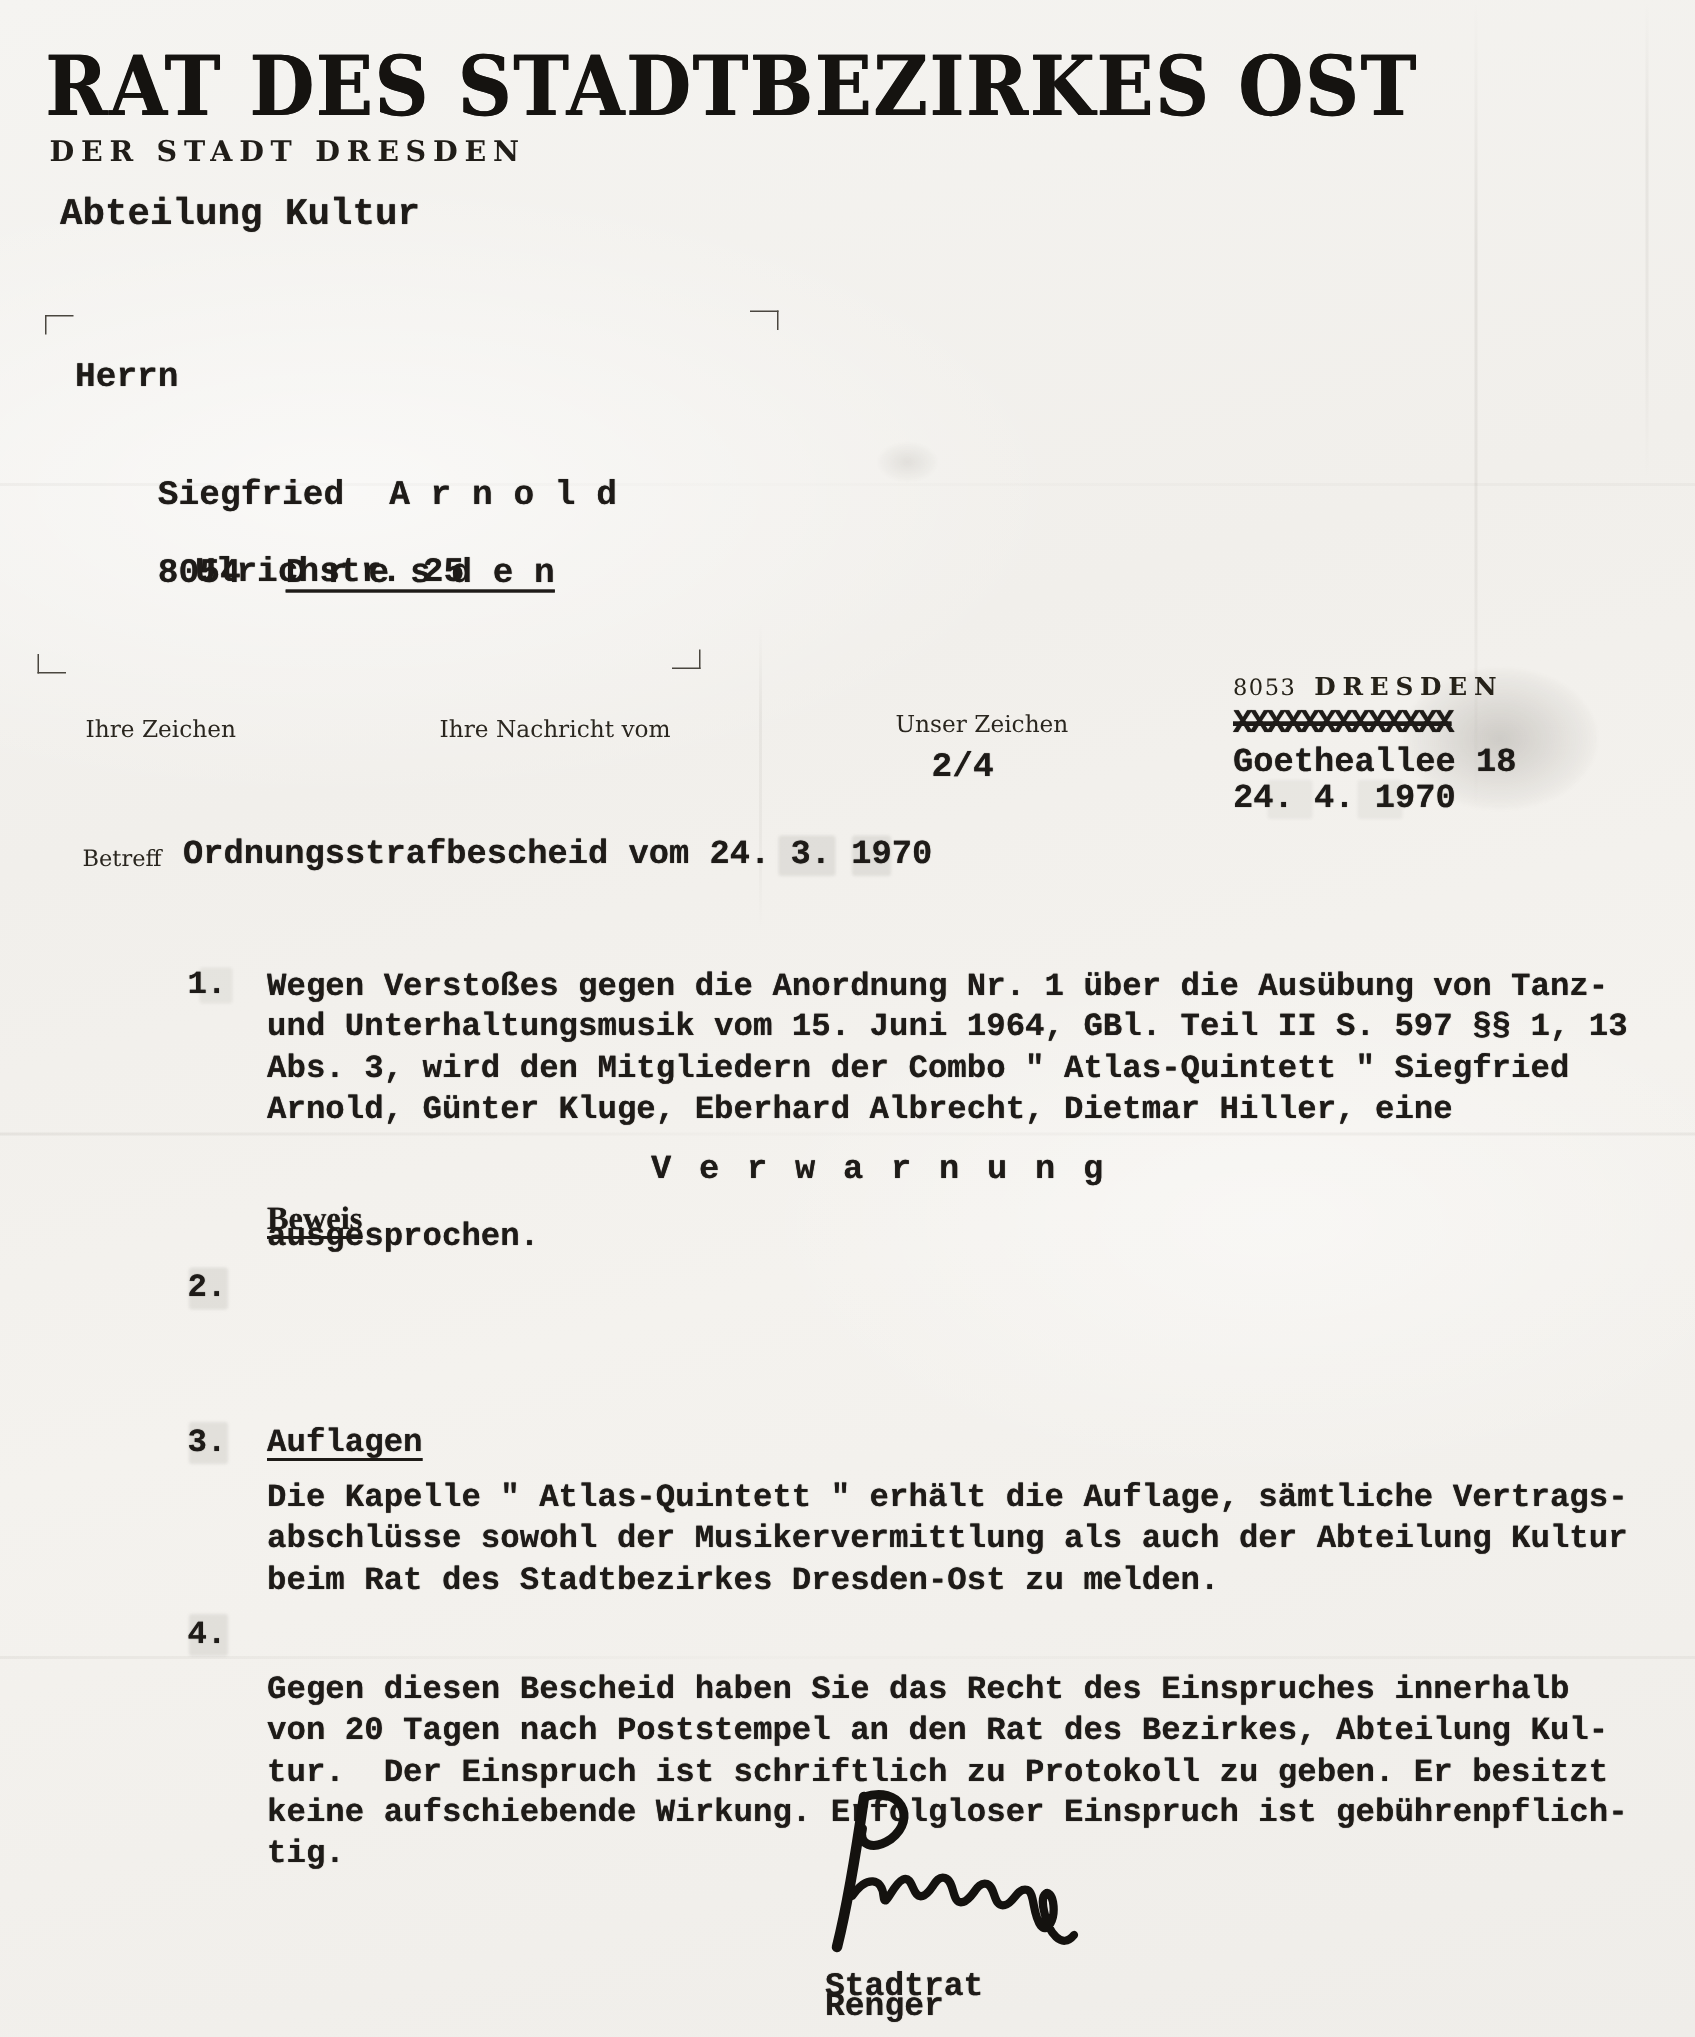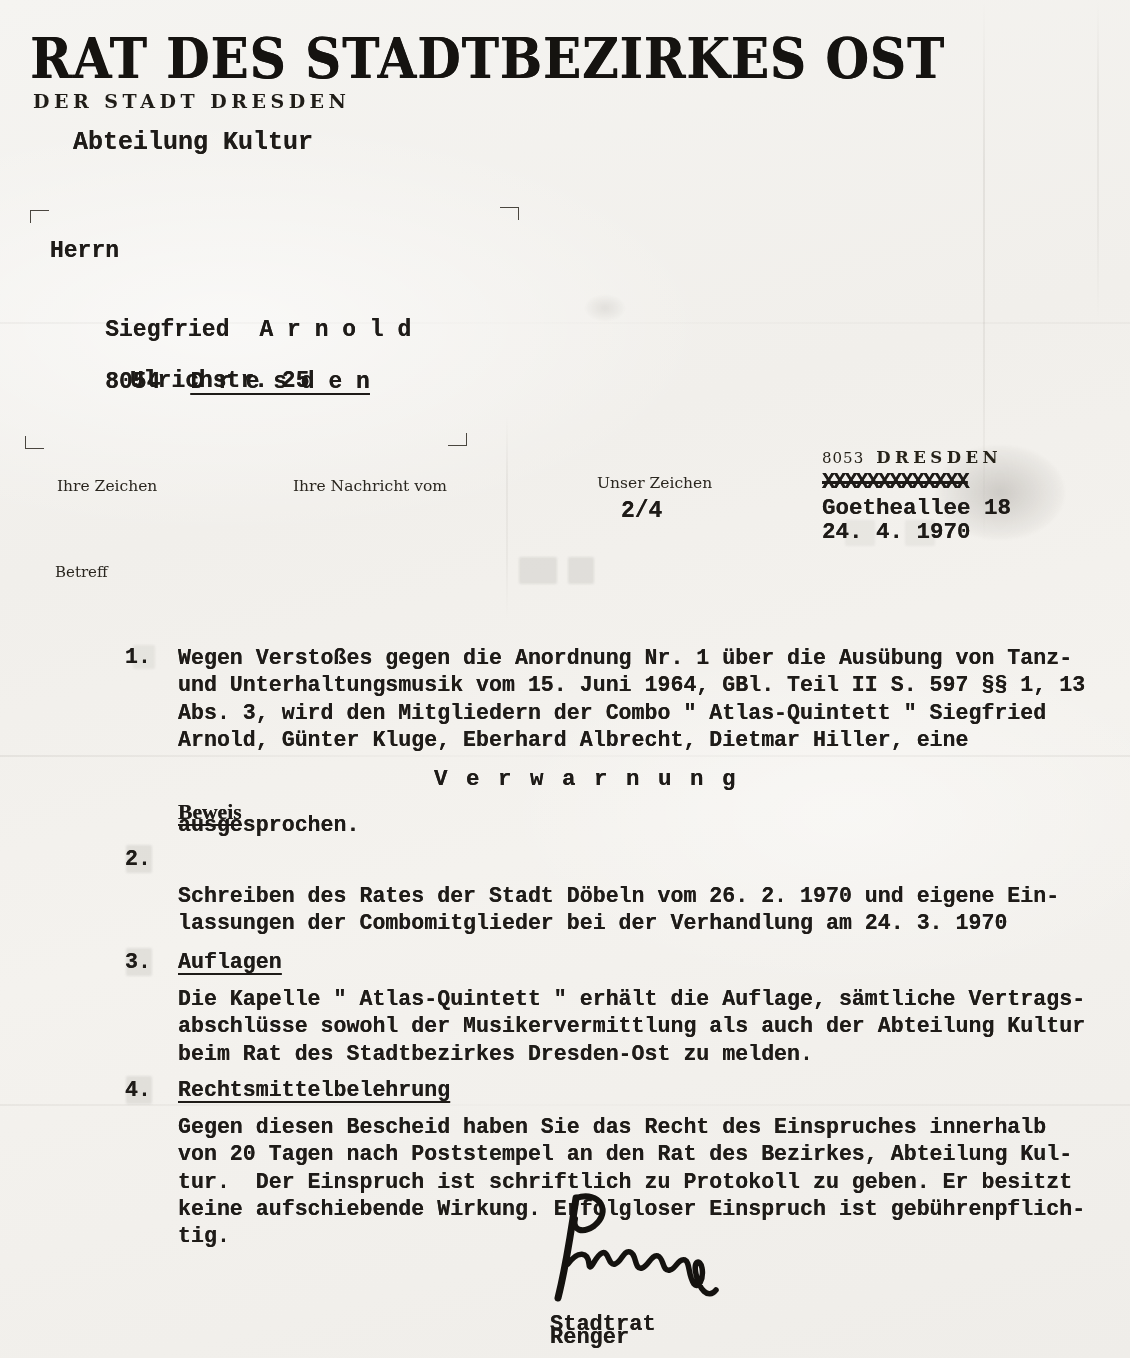--- a/index.html
+++ b/index.html
@@ -30,21 +30,21 @@
     font-weight:700; font-size:51px; letter-spacing:1px;
     color:#151310;
     transform:scaleY(1.08) scaleX(0.98); transform-origin:top left;
     text-shadow:0.4px 0 0 #151310;
   }
   .org-sub {
     left:33px; top:90px;
     font-family:"DejaVu Serif",serif; font-weight:700;
     font-size:19px; letter-spacing:4.5px; color:#201d18;
   }
-  .dept { left:40px; top:128px; font-size:25px;margin-left:33px; }
+  .dept { left:40px; top:128px; font-size:25px; }
   .sender-line { left:55px; top:186px; font-size:16.5px; color:#2a2620; }
 
   .mark { position:absolute; width:18px; height:12px; }
   .mark.tl { border-left:1.6px solid #4a463f; border-top:1.6px solid #4a463f; }
   .mark.tr { border-right:1.6px solid #4a463f; border-top:1.6px solid #4a463f; }
   .mark.bl { border-left:1.6px solid #4a463f; border-bottom:1.6px solid #4a463f; }
   .mark.br { border-right:1.6px solid #4a463f; border-bottom:1.6px solid #4a463f; }
 
   .addr { font-size:23px; }
   .gap-name { display:inline-block; margin-left:30px; }
@@ -129,43 +129,41 @@
   <div class="abs mono ref-value" style="left:598px; top:498px;margin-left:23px;">2/4</div>
 
   <div class="abs print" style="left:822px; top:448px;">
     <span class="pd-zip">8053</span><span class="pd-city">DRESDEN</span>
   </div>
   <div class="abs mono struck" style="left:822px; top:470px;">XXXXXXXXXXXXX</div>
   <div class="abs mono pd-line" style="left:822px; top:495px;">Goetheallee 18</div>
   <div class="abs mono pd-line" style="left:822px; top:519px;">24. 4. 1970</div>
 
   <div class="abs print subject-label" style="left:55px; top:563px;">Betreff</div>
+  <div class="abs mono subject-text" style="left:122px; top:556px;">Ordnungsstrafbescheid vom 24. 3. 1970</div>
 
   <div class="abs mono body-num" style="left:125px; top:645px;">1.</div>
   <div class="abs mono body-text" style="left:178px; top:645px;">Wegen Verstoßes gegen die Anordnung Nr. 1 über die Ausübung von Tanz-
 und Unterhaltungsmusik vom 15. Juni 1964, GBl. Teil II S. 597 §§ 1, 13
 Abs. 3, wird den Mitgliedern der Combo " Atlas-Quintett " Siegfried
 Arnold, Günter Kluge, Eberhard Albrecht, Dietmar Hiller, eine</div>
 
   <div class="abs mono verdict" style="left:434px; top:766px;">V e r w a r n u n g</div>
   <div class="abs mono body-text" style="left:178px; top:812px;">ausgesprochen.</div>
 
   <div class="abs mono body-num" style="left:125px; top:847px;">2.</div>
   <div class="abs mono sec-head" style="left:178px; top:800px;font-family:Liberation Serif, serif;">Beweis</div>
-  <div class="abs mono body-text" style="left:178px; top:883px;">Schreiben des Rates der Stadt Döbeln vom 26. 2. 1970 und eigene Ein-
-lassungen der Combomitglieder bei der Verhandlung am 24. 3. 1970</div>
 
   <div class="abs mono body-num" style="left:125px; top:950px;">3.</div>
   <div class="abs mono sec-head" style="left:178px; top:950px;">Auflagen</div>
   <div class="abs mono body-text" style="left:178px; top:986px;">Die Kapelle " Atlas-Quintett " erhält die Auflage, sämtliche Vertrags-
 abschlüsse sowohl der Musikervermittlung als auch der Abteilung Kultur
 beim Rat des Stadtbezirkes Dresden-Ost zu melden.</div>
 
   <div class="abs mono body-num" style="left:125px; top:1078px;">4.</div>
-  <div class="abs mono sec-head" style="left:178px; top:1078px;">Rechtsmittelbelehrung</div>
   <div class="abs mono body-text" style="left:178px; top:1114px;">Gegen diesen Bescheid haben Sie das Recht des Einspruches innerhalb
 von 20 Tagen nach Poststempel an den Rat des Bezirkes, Abteilung Kul-
 tur.  Der Einspruch ist schriftlich zu Protokoll zu geben. Er besitzt
 keine aufschiebende Wirkung. Erfolgloser Einspruch ist gebührenpflich-
 tig.</div>
 
   <svg class="abs" style="left:538px; top:1192px;" width="200" height="130" viewBox="0 0 200 130" fill="none">
     <g stroke="#14120f" stroke-linecap="round" stroke-linejoin="round" fill="none">
       <path d="M38 6 C34 34 28 74 20 106" stroke-width="7"></path>
       <path d="M38 6 C62 -2 74 20 56 34 C44 42 34 38 37 27" stroke-width="6"></path>

